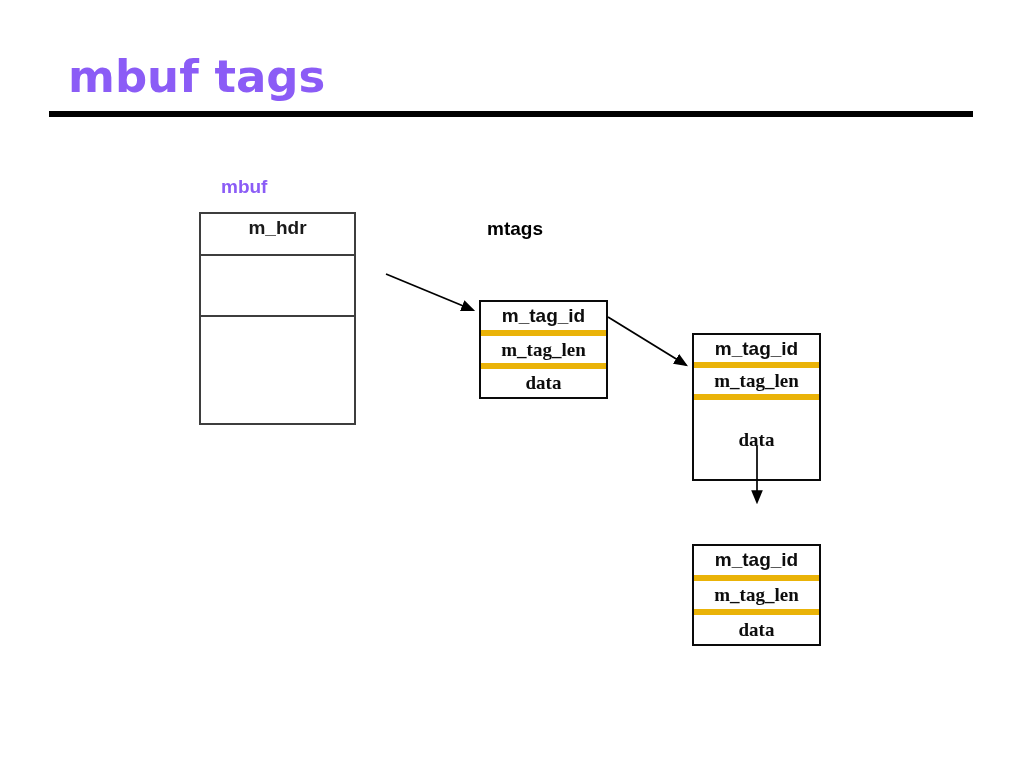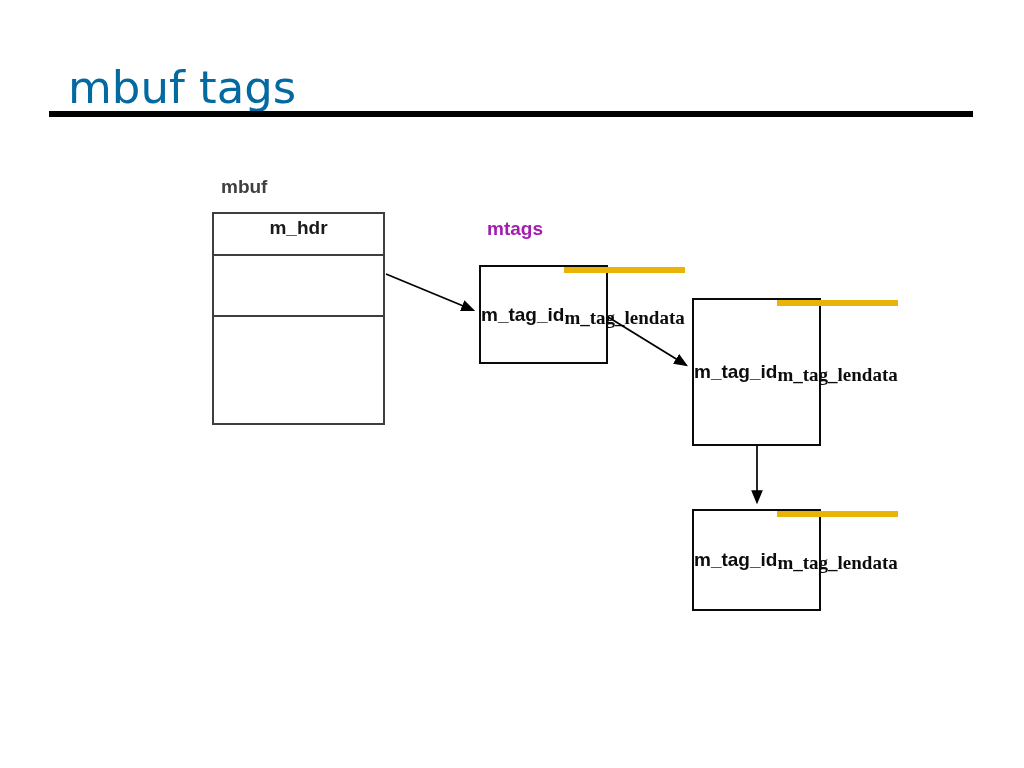--- a/index.html
+++ b/index.html
@@ -11,51 +11,50 @@
     background: #ffffff;
     overflow: hidden;
     font-family: "Liberation Sans", sans-serif;
   }
   .slide-title {
     position: absolute;
     left: 68px;
     top: 52px;
     font-family: "DejaVu Sans", sans-serif;
     font-size: 45px;
-    font-weight: 400;
-    color: #0369a1;
+    font-weight: 700;
+    color: #8b5cf6;
     letter-spacing: 0px;
     line-height: 1.1;
     white-space: nowrap;
-    margin-top: 11px;
   }
   .title-rule {
     position: absolute;
     left: 49px;
     top: 111px;
     width: 924px;
     height: 6px;
     background: #000000;
   }
   .struct-label {
     position: absolute;
     font-size: 19px;
     font-weight: 700;
     color: #222222;
     white-space: nowrap;
   }
-  .mbuf-label  { left: 221px; top: 176px; color: #404040; }
-  .mtags-label { left: 487px; top: 218px; color: #a21caf; }
+  .mbuf-label  { left: 221px; top: 176px; color: #8b5cf6; }
+  .mtags-label { left: 487px; top: 218px; color: #000000; }
 
   
   .mbuf-box {
     position: absolute;
-    left: 212px;
+    left: 199px;
     top: 212px;
-    width: 173px;
+    width: 157px;
     height: 213px;
     border: 2px solid #3e3e3e;
     background: #ffffff;
   }
   .mbuf-box .cell-text {
     position: absolute;
     left: 0;
     width: 100%;
     text-align: center;
     font-size: 19px;
@@ -86,21 +85,22 @@
   }
   .pkthdrpf-box .cell-text { top: 2px; }
 
   
   .tag-box {
     position: absolute;
     width: 129px;
     border: 2px solid #0a0a0a;
     background: #ffffff;
     display: flex;
-    flex-direction: row;
+    flex-direction: column;
+    margin-top: 35px;
   }
   .tag-box-1 { left: 479px; top: 265px; height: 99px; }
   .tag-box-2 { left: 692px; top: 298px; height: 148px; }
   .tag-box-3 { left: 692px; top: 509px; height: 102px; }
   .tag-row {
     flex: 1;
     display: flex;
     align-items: center;
     justify-content: center;
     font-size: 19px;

